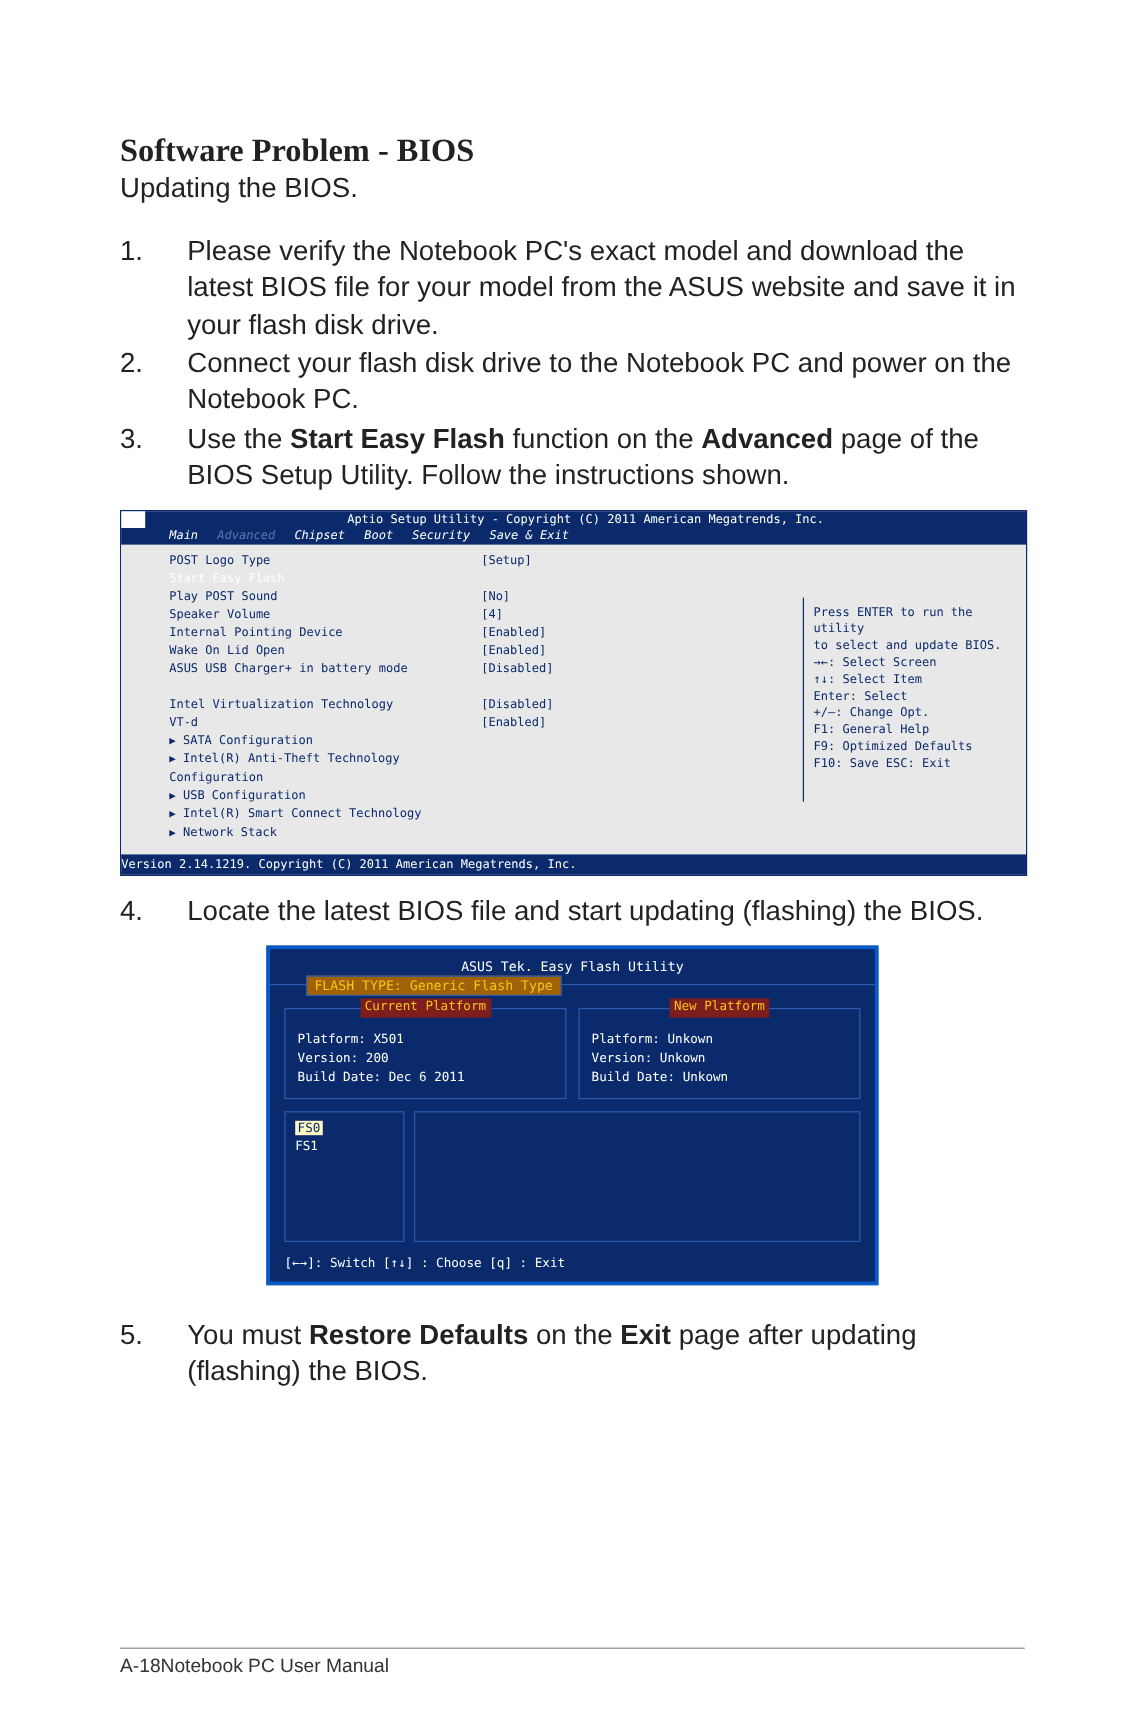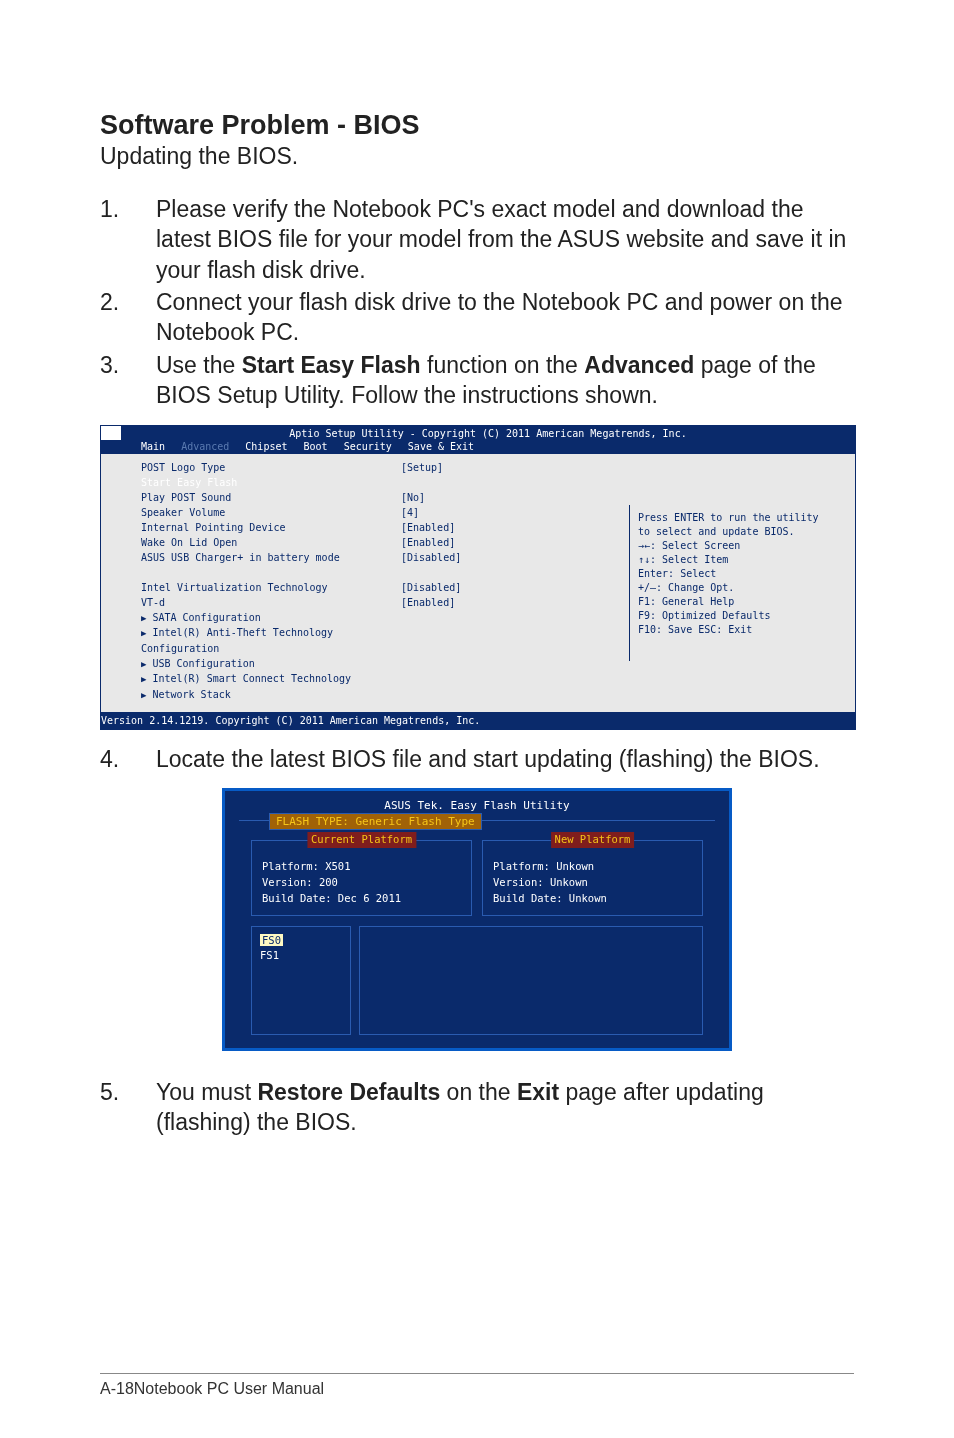--- a/index.html
+++ b/index.html
@@ -11,20 +11,21 @@
     color: #222;
     position: relative;
   }
   .page {
     padding: 110px 100px 60px 100px;
   }
   h1 {
     font-size: 27px;
     font-weight: 700;
     margin-bottom: 2px;
+    font-family: Liberation Serif, serif;
   }
   .subtitle {
     font-size: 23px;
     margin-bottom: 24px;
   }
   ol.steps {
     list-style: none;
     margin-bottom: 14px;
   }
   ol.steps li {
@@ -55,38 +56,39 @@
     text-align: center;
     padding: 2px 0 1px;
     font-size: 10px;
     margin-left: 20px;
   }
   .bios-tabs {
     background: #0a2a6b;
     color: #fff;
     padding: 1px 0 2px 40px;
     font-size: 10px;
+    font-style: italic;
   }
   .bios-tabs span { margin-right: 10px; }
   .bios-tabs .dim { color: #5a7ab0; }
   .bios-body {
     display: flex;
     background: #e8e8e8;
     align-items: center;
   }
   .bios-left {
     flex: 1;
     padding: 6px 10px 10px 40px;
     display: flex;
   }
   .bios-left-col1 { width: 260px; color: #0a2a6b; line-height: 1.5; }
   .bios-left-col2 { color: #0a2a6b; line-height: 1.5; }
   .bios-left .white { color: #fff; }
   .bios-right {
-    width: 226px;
+    width: 186px;
     border-left: 1px solid #0a2a6b;
     padding: 6px 8px 10px 8px;
     color: #0a2a6b;
     line-height: 1.4;
     display: flex;
     flex-direction: column;
   }
   .bios-right .spacer { flex: 1; }
   .bios-footer {
     background: #0a2a6b;
@@ -99,21 +101,21 @@
 
   
   .flash-outer {
     width: 510px;
     margin: 10px auto 26px auto;
     border: 3px solid #075bc6;
     background: #0a2a6b;
     font-family: "Lucida Console", monospace;
     font-size: 11px;
     color: #fff;
-    padding: 4px 14px 3px;
+    padding: 4px 0 3px;
   }
   .flash-title { text-align: center; padding: 4px 0 8px; }
   .flash-type-row { position: relative; height: 14px; margin-bottom: 6px; }
   .flash-type-box {
     position: absolute; left: 30px; top: -7px;
     border: 1px solid #2a5bb0; padding: 1px 6px;
     color: #f5c518; background: #a16207;
   }
   .flash-type-line { border-top: 1px solid #2a5bb0; }
   .flash-panels {
@@ -259,20 +261,21 @@
         <div>Build Date: Unkown</div>
       </div>
     </div>
     <div class="flash-fs-row">
       <div class="flash-fs-left">
         <div><span class="sel">FS0</span></div>
         <div>FS1</div>
       </div>
       <div class="flash-fs-right"></div>
     </div>
+    <div class="flash-hints">[←→]: Switch   [↑↓] : Choose   [q] : Exit</div>
   </div>
 
   <ol class="steps">
     <li>
       <span class="num">5.</span>
       <span class="txt">
         <span>You must </span><strong>Restore Defaults</strong><span> on the </span><strong>Exit</strong><span> page after updating (flashing) the BIOS.</span>
       </span>
     </li>
   </ol>

